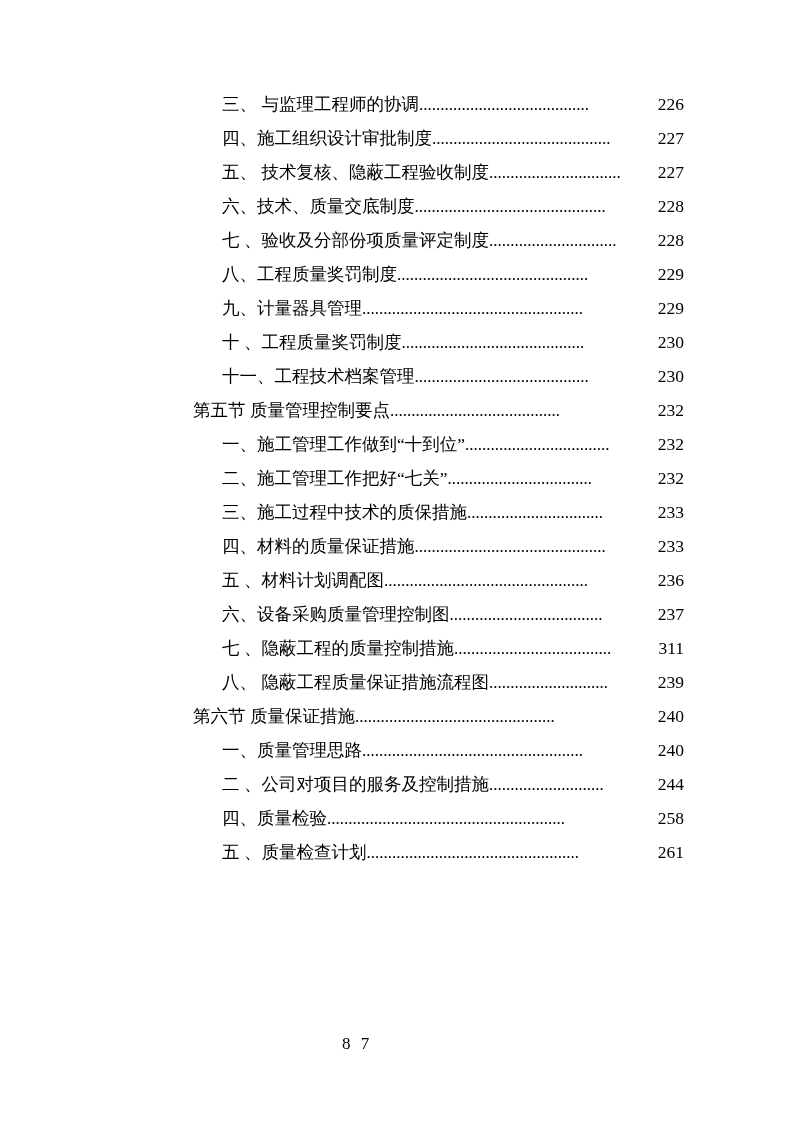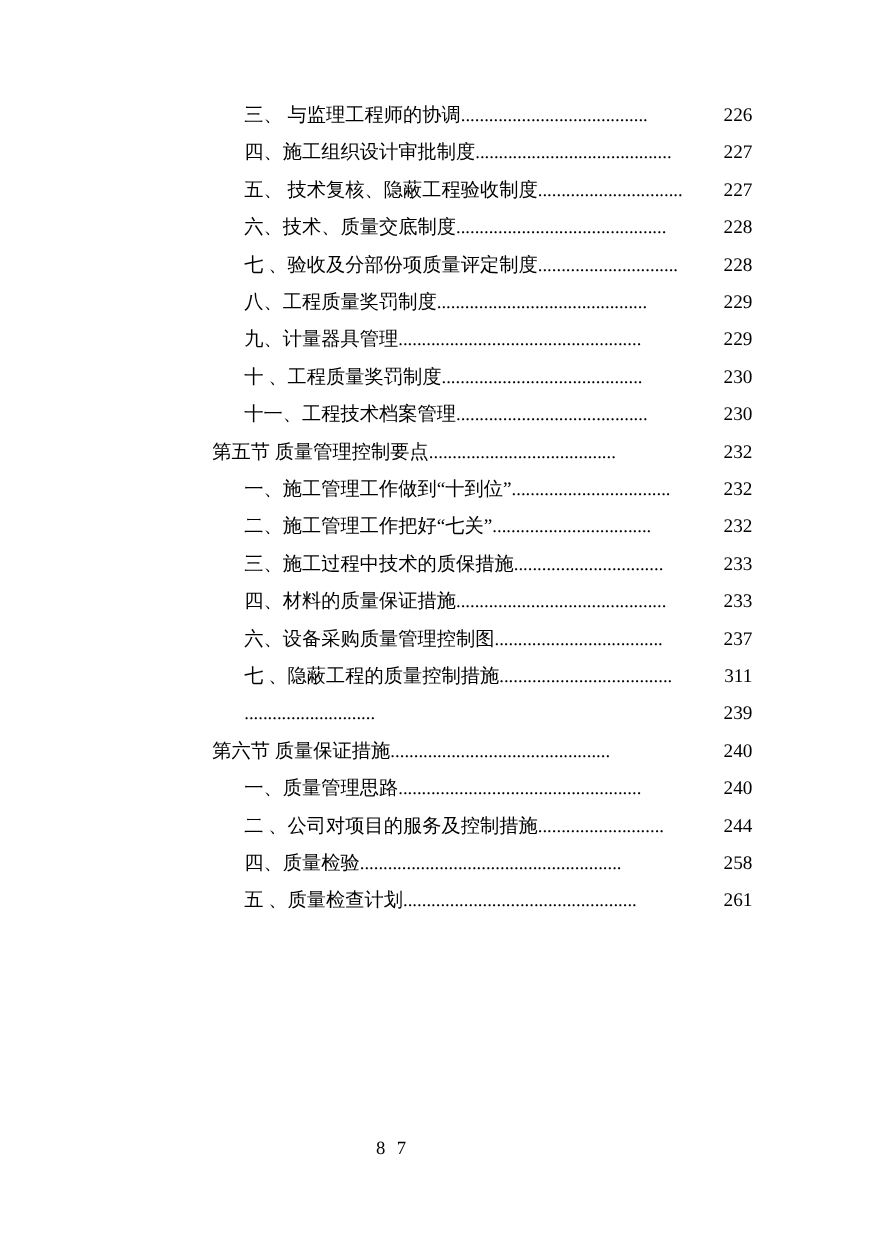--- a/index.html
+++ b/index.html
@@ -168,34 +168,42 @@
       </div>
       <div class="toc-row lvl1">
         <span class="indent"></span>
         <span class="label">四、材料的质量保证措施</span>
         <span class="leader">.............................................</span>
         <span class="page-no">233</span>
         <span class="right-pad"></span>
       </div>
       <div class="toc-row lvl1">
         <span class="indent"></span>
+        <span class="label">五 、材料计划调配图</span>
+        <span class="leader">................................................</span>
+        <span class="page-no">236</span>
+        <span class="right-pad"></span>
+      </div>
+      <div class="toc-row lvl1">
+        <span class="indent"></span>
         <span class="label">六、设备采购质量管理控制图</span>
         <span class="leader">....................................</span>
         <span class="page-no">237</span>
         <span class="right-pad"></span>
       </div>
       <div class="toc-row lvl1">
         <span class="indent"></span>
         <span class="label">七 、隐蔽工程的质量控制措施</span>
         <span class="leader">.....................................</span>
         <span class="page-no">311</span>
         <span class="right-pad"></span>
       </div>
       <div class="toc-row lvl1">
         <span class="indent"></span>
+        <span class="label">八、 隐蔽工程质量保证措施流程图</span>
         <span class="leader">............................</span>
         <span class="page-no">239</span>
         <span class="right-pad"></span>
       </div>
       <div class="toc-row lvl0">
         <span class="indent"></span>
         <span class="label">第六节  质量保证措施</span>
         <span class="leader">...............................................</span>
         <span class="page-no">240</span>
         <span class="right-pad"></span>

